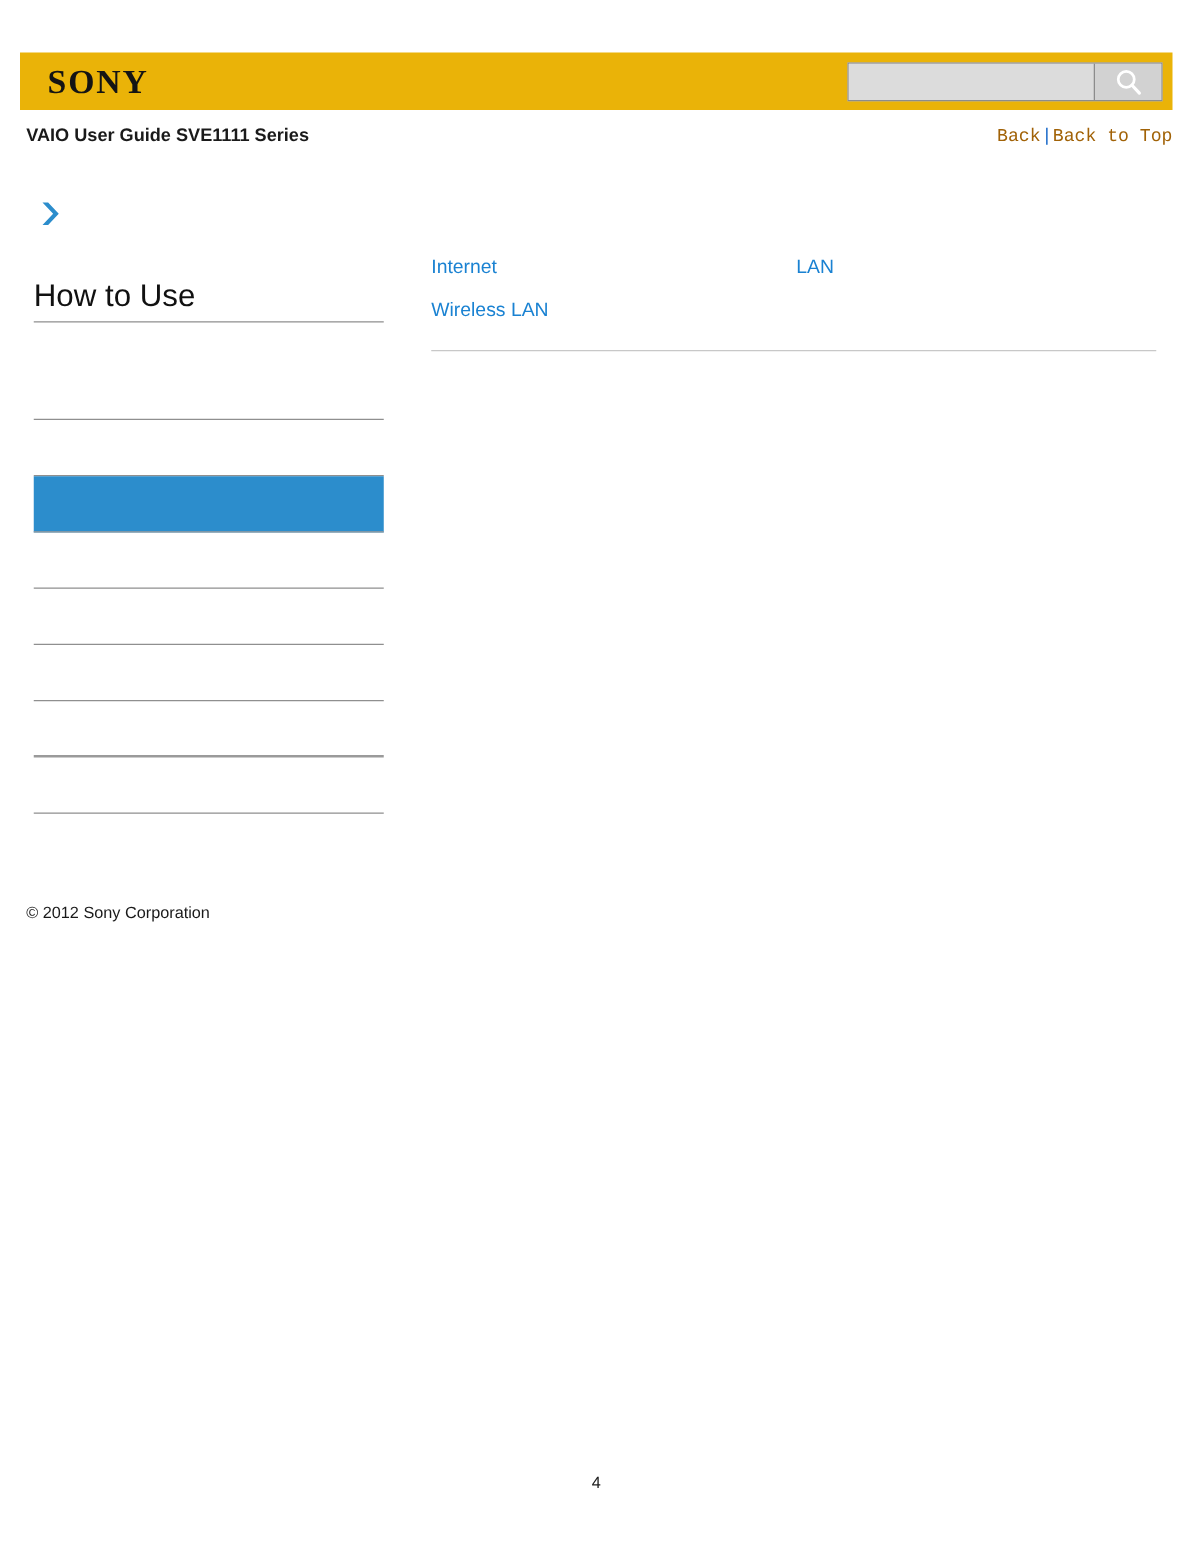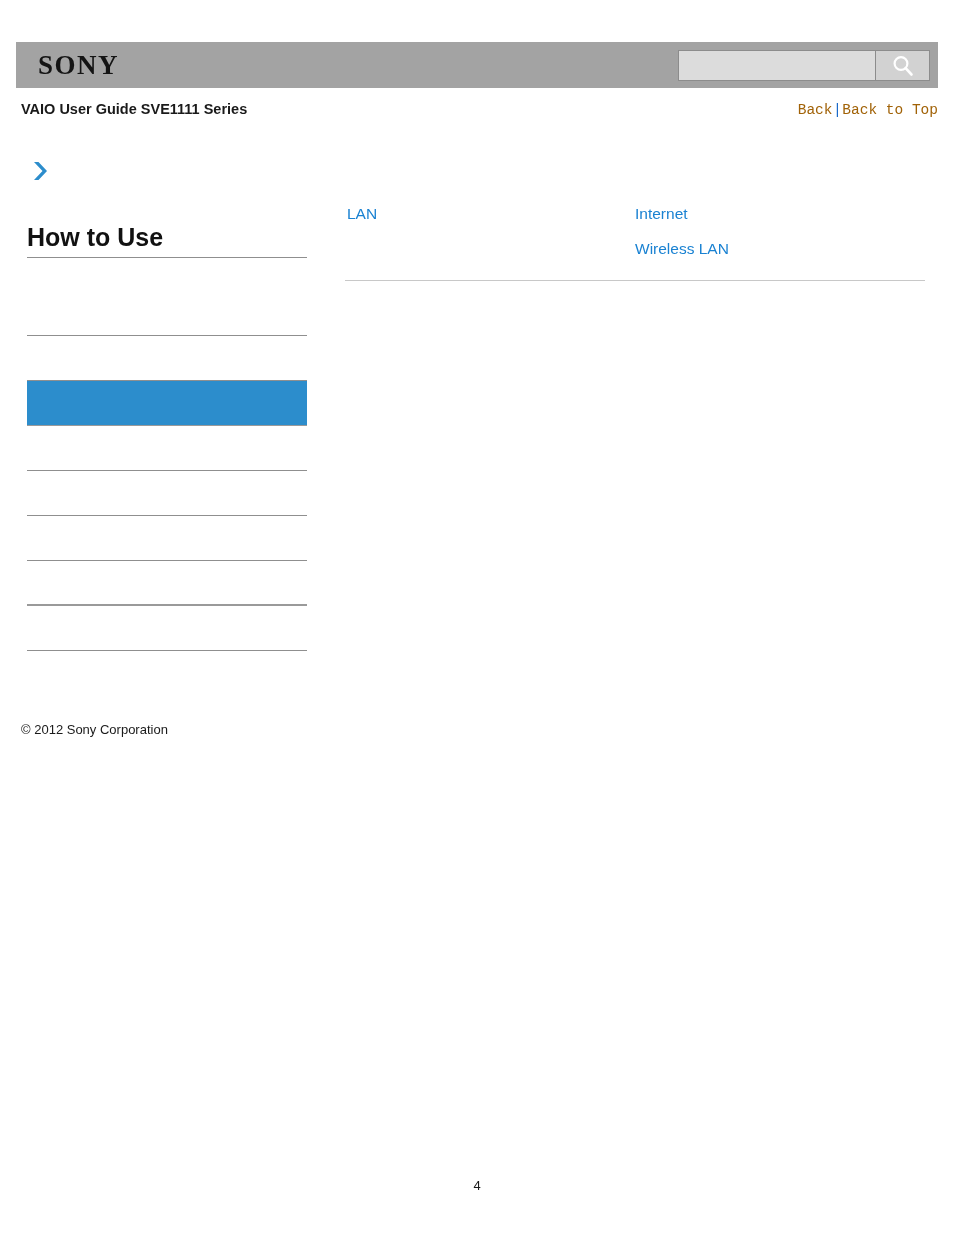--- a/index.html
+++ b/index.html
@@ -16,21 +16,21 @@
     overflow: hidden;
   }
 
   
   .header-bar {
     position: absolute;
     left: 16px;
     top: 42px;
     width: 922px;
     height: 46px;
-    background: #a3a3a3;
+    background: #eab308;
     box-sizing: border-box;
   }
   .sony-logo {
     position: absolute;
     left: 22px;
     top: 9px;
     font-family: "Liberation Serif", serif;
     font-weight: bold;
     font-size: 27px;
     letter-spacing: 1.5px;
@@ -114,21 +114,21 @@
     width: 26px;
     height: 26px;
     display: block;
   }
   .sidebar-heading {
     position: absolute;
     left: 0;
     top: 64px;
     width: 280px;
     font-size: 25px;
-    font-weight: bold;
+    font-weight: normal;
     color: #111;
     margin: 0;
     padding-bottom: 5px;
     border-bottom: 1px solid #8f8f8f;
     box-sizing: border-box;
     line-height: 30px;
   }
   .nav-list {
     position: absolute;
     left: 0;
@@ -248,23 +248,23 @@
     <li class="nav-item"><span></span></li>
     <li class="nav-item thick"><span></span></li>
     <li class="nav-item"><span></span></li>
   </ul>
 </div>
 
 <div class="copyright">© 2012 Sony Corporation</div>
 
 <div class="content">
   <div class="link-grid">
-    <div class="link-col right">
-      <a class="content-link" href="#">LAN</a>
-    </div>
     <div class="link-col left">
       <a class="content-link" href="#">Internet</a>
       <a class="content-link" href="#">Wireless LAN</a>
     </div>
+    <div class="link-col right">
+      <a class="content-link" href="#">LAN</a>
+    </div>
   </div>
 </div>
 
 <div class="page-number">4</div>
 
 </body></html>

